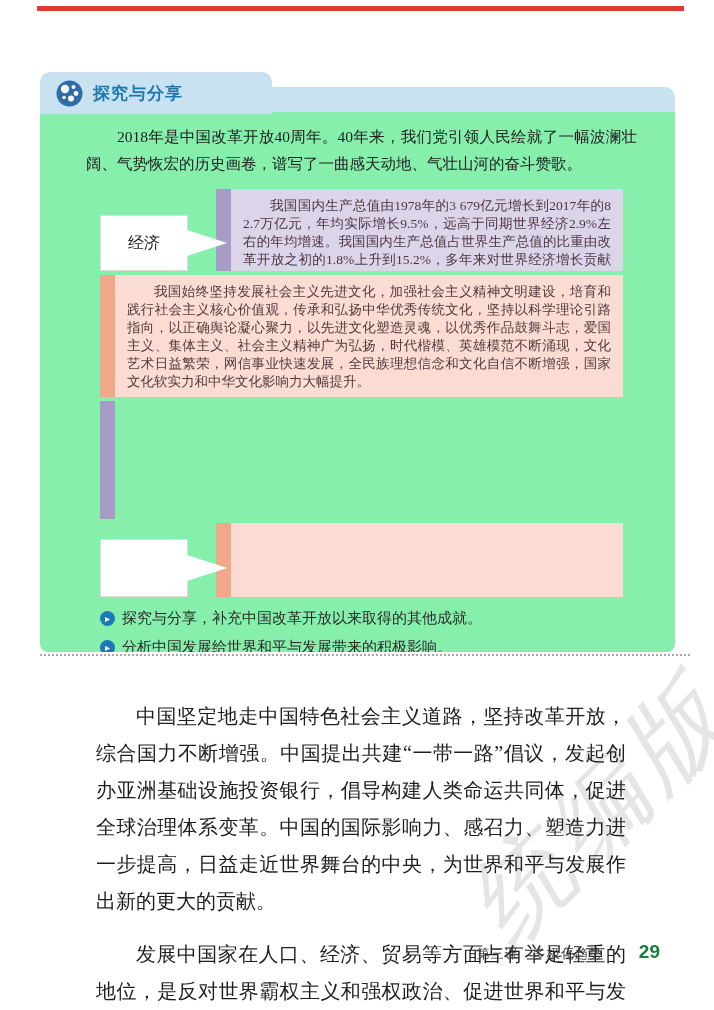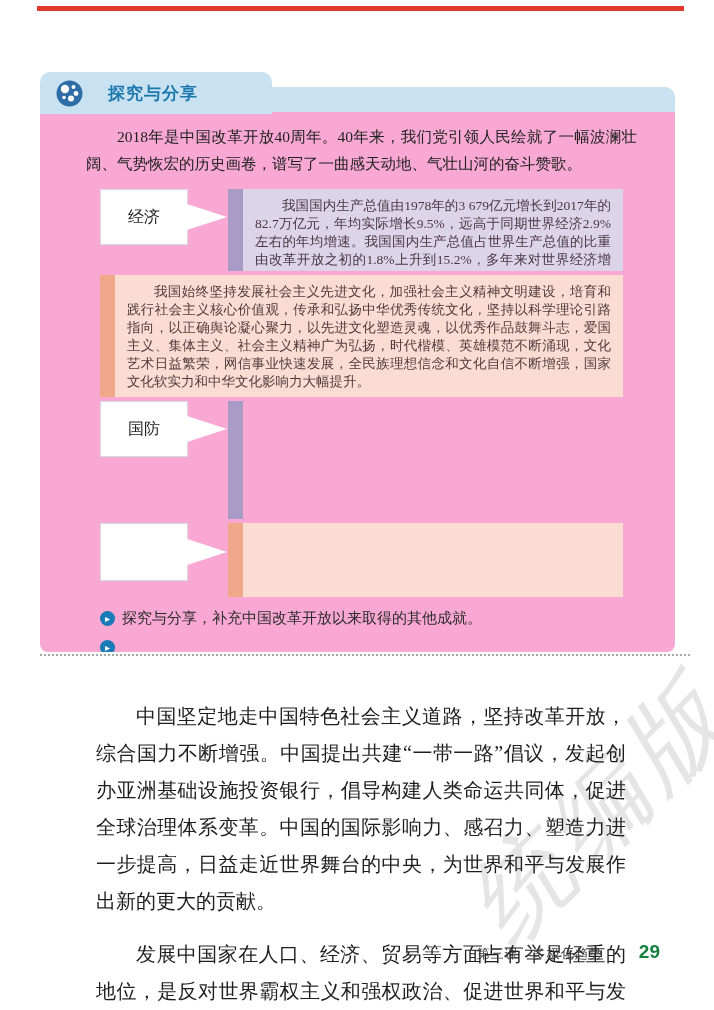--- a/index.html
+++ b/index.html
@@ -6,28 +6,28 @@
   .page{position:relative;width:714px;height:1010px;background:#ffffff;overflow:hidden;
         font-family:"Liberation Serif",serif;}
   
   .top-rule{position:absolute;left:37px;top:6px;width:647px;height:5px;background:#e13a2d;}
 
   
   .tab{position:absolute;left:40px;top:72px;width:232px;height:42px;background:#c8e2f1;
        border-radius:10px 10px 0 0;display:flex;align-items:center;padding-left:16px;box-sizing:border-box;z-index:2;}
   .tab-bar{position:absolute;left:250px;top:87px;width:425px;height:27px;background:#c8e2f1;
        border-radius:0 10px 0 0;z-index:1;}
-  .tab-title{font-family:"Liberation Sans",sans-serif;font-weight:bold;font-size:17px;color:#1e78b0;margin-left:25px;letter-spacing:1px;}
-  .box-body{position:absolute;left:40px;top:112px;width:635px;height:540px;background:#f9a8d4;
+  .tab-title{font-family:"Liberation Sans",sans-serif;font-weight:bold;font-size:17px;color:#1e78b0;margin-left:10px;letter-spacing:1px;}
+  .box-body{position:absolute;left:40px;top:112px;width:635px;height:540px;background:#86efac;
        border-radius:0 0 8px 8px;box-sizing:border-box;padding-top:8px;overflow:hidden;z-index:1;}
   .intro{margin:4px 38px 12px 46px;font-size:15.5px;line-height:1.72;color:#222;
        text-indent:2em;text-align:justify;word-break:break-all;}
 
   .row{display:flex;align-items:stretch;margin:0 52px 4px 60px;}
-  .row .label-wrap{width:128px;flex:none;display:flex;align-items:flex-start;}
+  .row .label-wrap{width:116px;flex:none;display:flex;align-items:flex-end;}
   .label-box{position:relative;width:86px;height:54px;background:#ffffff;border:1px solid #d9d9e3;
        display:flex;align-items:center;justify-content:center;
        font-family:"Liberation Sans",sans-serif;font-size:16px;color:#222;}
   .label-box::before{content:"";position:absolute;right:-40px;top:50%;margin-top:-13px;
        border-left:40px solid #ffffff;border-top:13px solid transparent;border-bottom:13px solid transparent;}
   .accent{width:15px;flex:none;}
   .accent.purple{background:#a89cc6;}
   .accent.salmon{background:#f0a78a;}
   .panel{flex:1;box-sizing:border-box;padding:8px 12px;overflow:hidden;}
   .panel.purple{background:#dcd5e9;}
@@ -103,25 +103,20 @@
     </div>
 
     <div class="row r2">
       <div class="accent salmon"></div>
       <div class="panel pink">
         <p>我国始终坚持发展社会主义先进文化，加强社会主义精神文明建设，培育和践行社会主义核心价值观，传承和弘扬中华优秀传统文化，坚持以科学理论引路指向，以正确舆论凝心聚力，以先进文化塑造灵魂，以优秀作品鼓舞斗志，爱国主义、集体主义、社会主义精神广为弘扬，时代楷模、英雄模范不断涌现，文化艺术日益繁荣，网信事业快速发展，全民族理想信念和文化自信不断增强，国家文化软实力和中华文化影响力大幅提升。</p>
       </div>
     </div>
 
     <div class="row r3">
-      <div class="label-wrap">
-        <div class="label-box">
-          <span>国防</span>
-        </div>
-      </div>
       <div class="accent purple"></div>
     </div>
 
     <div class="row r4">
       <div class="label-wrap">
         <div class="label-box">
           <span></span>
         </div>
       </div>
       <div class="accent salmon"></div>
@@ -130,20 +125,21 @@
       </div>
     </div>
 
     <div class="tasks">
       <div class="task">
         <span class="task-bullet">▸</span>
         <span>探究与分享，补充中国改革开放以来取得的其他成就。</span>
       </div>
       <div class="task">
         <span class="task-bullet">▸</span>
+        <span>分析中国发展给世界和平与发展带来的积极影响。</span>
       </div>
     </div>
 
   </div>
 
   <div class="dotted-sep"></div>
 
   <div class="watermark">统编版</div>
 
   <div class="body-text">

